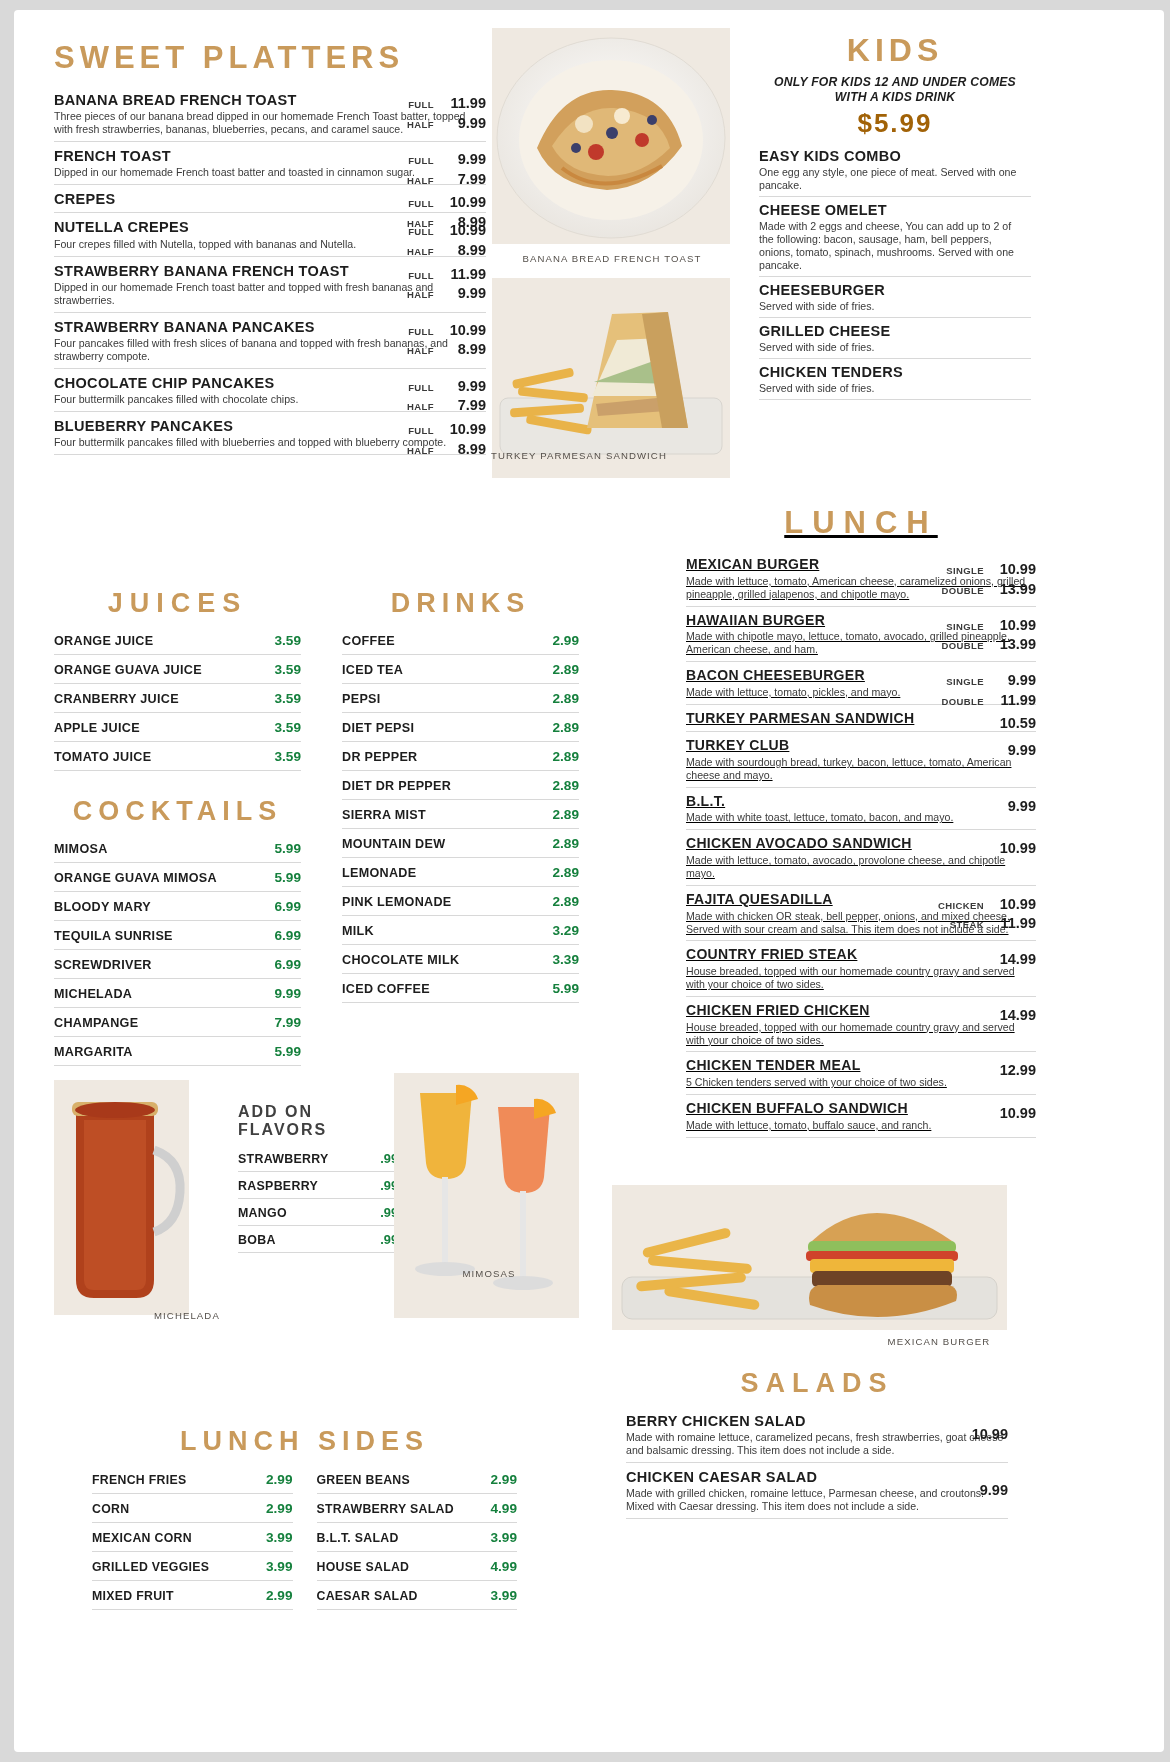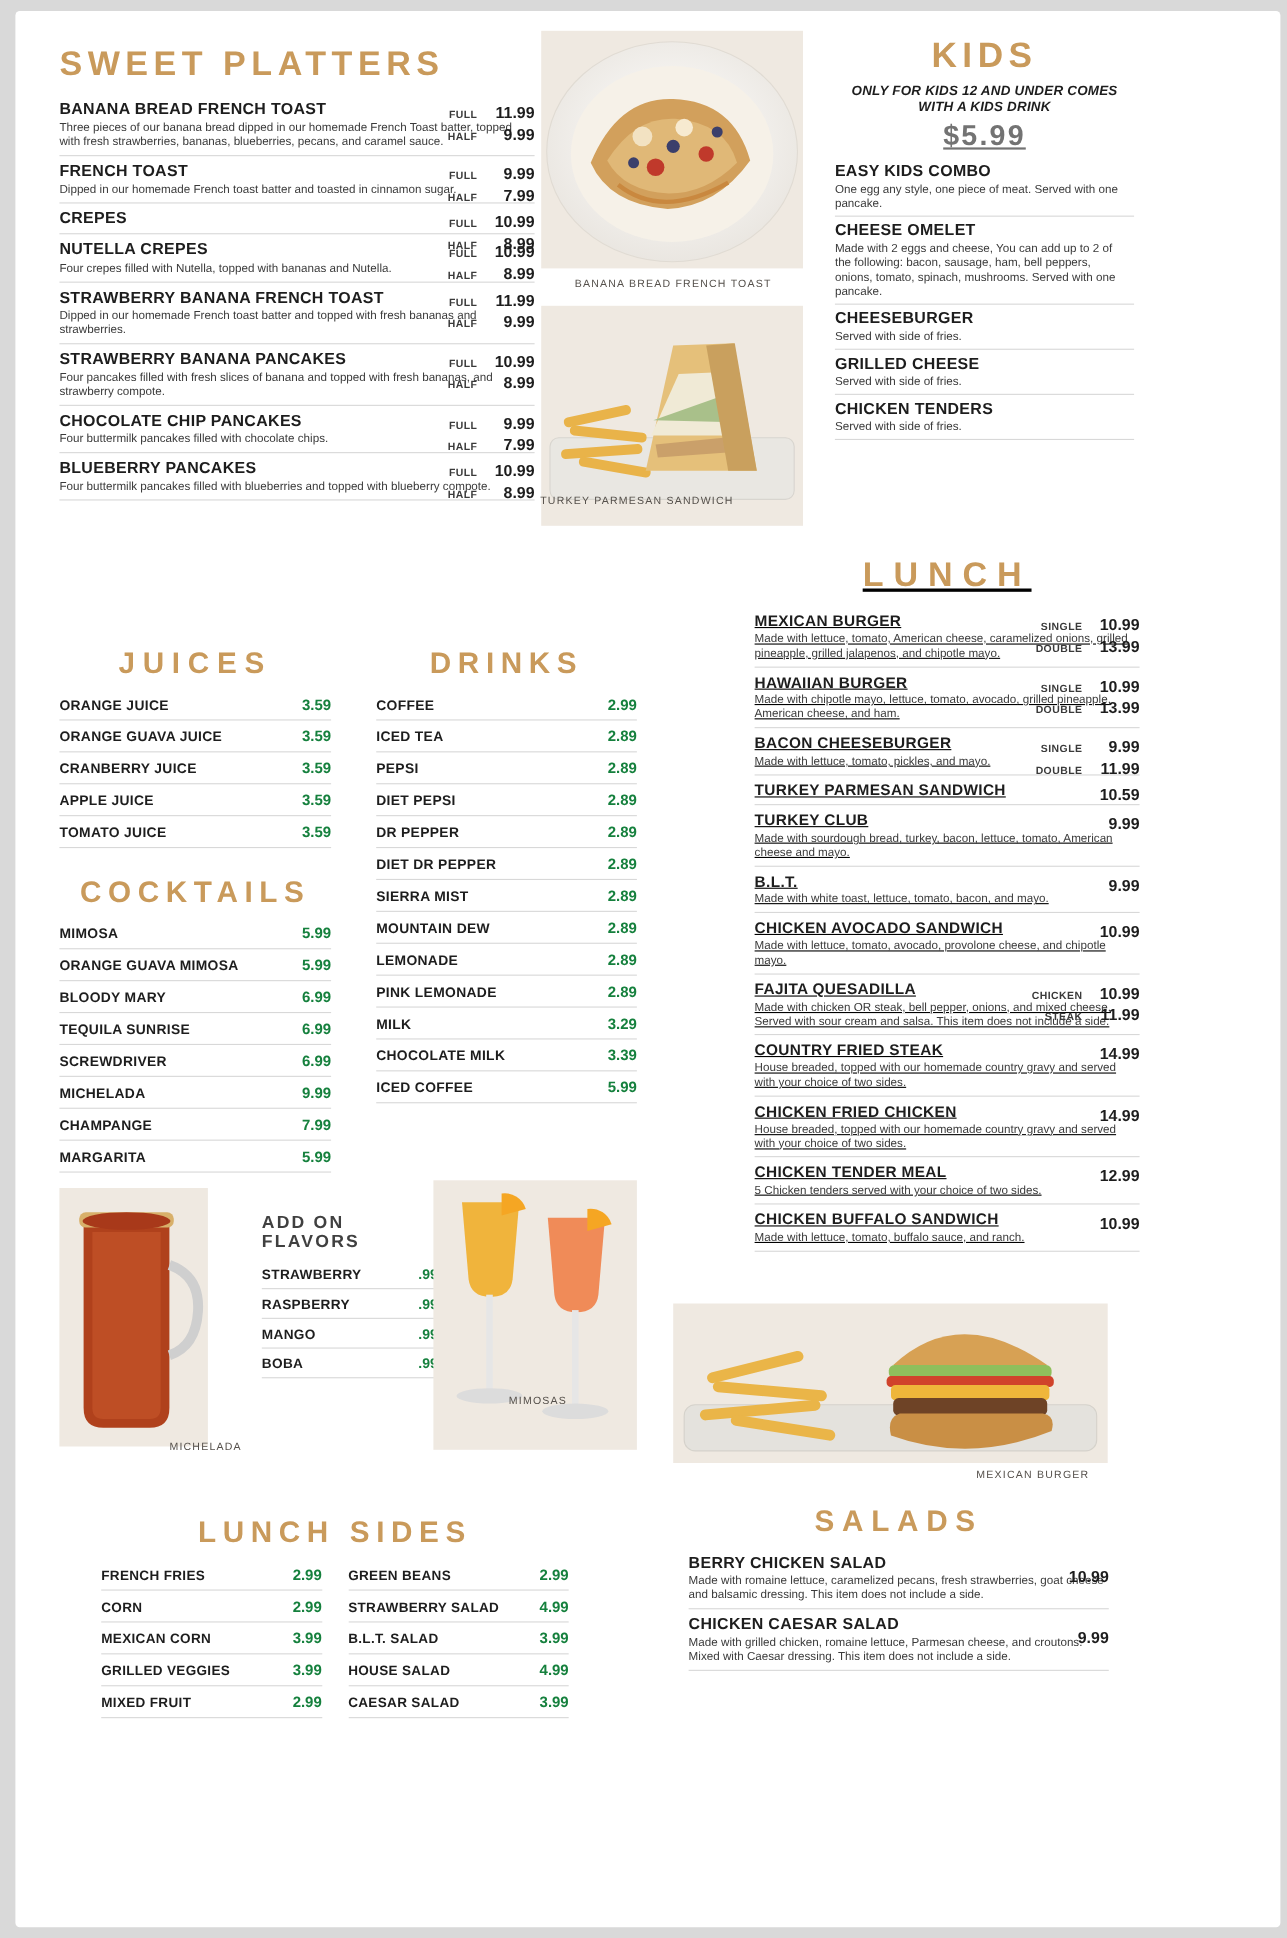--- a/index.html
+++ b/index.html
@@ -56,22 +56,22 @@
   #photo-bbft { position: absolute; left: 478px; top: 18px; width: 238px; height: 216px; }
   #cap-bbft { position: absolute; left: 470px; top: 243px; width: 256px; }
   #photo-turkey { position: absolute; left: 478px; top: 268px; width: 238px; height: 200px; }
   #cap-turkey { position: absolute; left: 470px; top: 440px; width: 190px; }
 
   
   #kids { position: absolute; left: 745px; top: 22px; width: 272px; }
   #kids-head { text-align: center; font-size: 32px; letter-spacing: 5px; }
   #kids-sub { text-align: center; font-size: 12.2px; font-weight: bold; font-style: italic;
               color: #1d1d1d; line-height: 1.25; margin-top: 6px; letter-spacing: .2px; }
-  #kids-price { text-align: center; font-size: 26px; font-weight: bold; color: #737373;
-                letter-spacing: 2px; margin-top: 2px; margin-bottom: 4px; text-decoration: underline; }
+  #kids-price { text-align: center; font-size: 26px; font-weight: bold; color: #a16207;
+                letter-spacing: 2px; margin-top: 2px; margin-bottom: 4px; }
   #kids .item { padding: 5px 0 4px 0; }
 
   
   #lunch { position: absolute; left: 672px; top: 495px; width: 350px; text-decoration: underline; }
   #lunch-head { text-align: center; letter-spacing: 9px; }
   #lunch-list { margin-top: 10px; }
   #lunch-list .it-name { font-size: 14px; }
   #lunch-list .price-col { top: 9px; }
 
   
@@ -91,21 +91,21 @@
 
   
   #photo-michelada { position: absolute; left: 40px; top: 1070px; width: 135px; height: 235px; }
   #cap-michelada { position: absolute; left: 140px; top: 1300px; width: 110px; text-align: left; }
   #photo-mimosas { position: absolute; left: 380px; top: 1063px; width: 185px; height: 245px; }
   #cap-mimosas { position: absolute; left: 430px; top: 1258px; width: 90px; }
   #photo-mexburger { position: absolute; left: 598px; top: 1175px; width: 395px; height: 145px; }
   #cap-mexburger { position: absolute; left: 845px; top: 1326px; width: 160px; }
 
   
-  #sides { position: absolute; left: 78px; top: 1368px; width: 425px; }
+  #sides { position: absolute; left: 78px; top: 1416px; width: 425px; }
   #sides-head { text-align: center; letter-spacing: 6px; margin-bottom: 8px; }
   #sides-cols { display: flex; gap: 24px; }
   #sides-cols > div { flex: 1; }
   #sides .prow .n { font-size: 12.3px; }
 
   
   #salads { position: absolute; left: 612px; top: 1358px; width: 382px; }
   #salads-head { text-align: center; letter-spacing: 7px; margin-bottom: 8px; }
   #salads .it-name { font-size: 14.5px; }
   #salads .price-col { top: 18px; }

